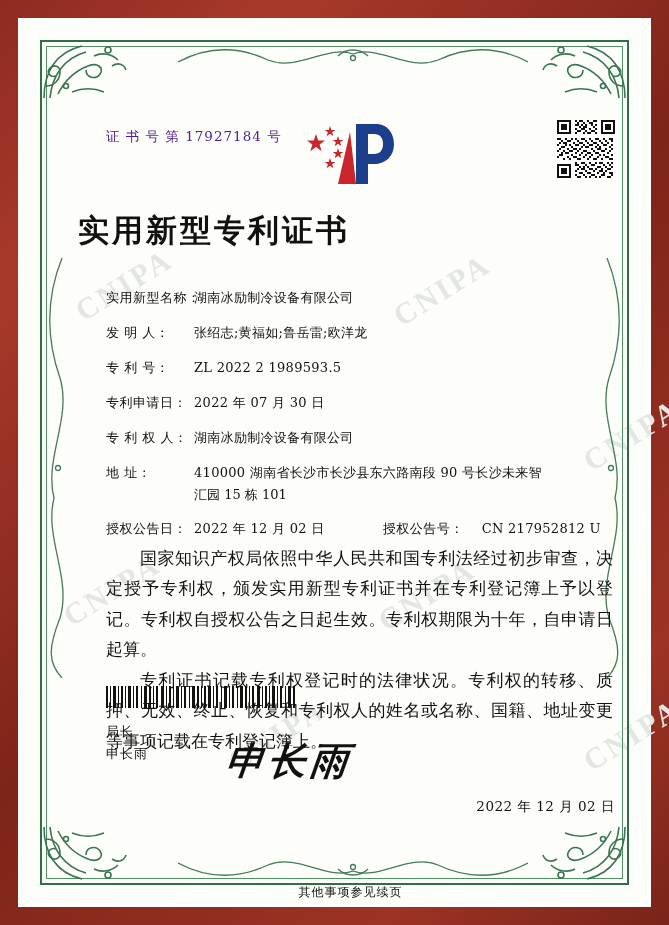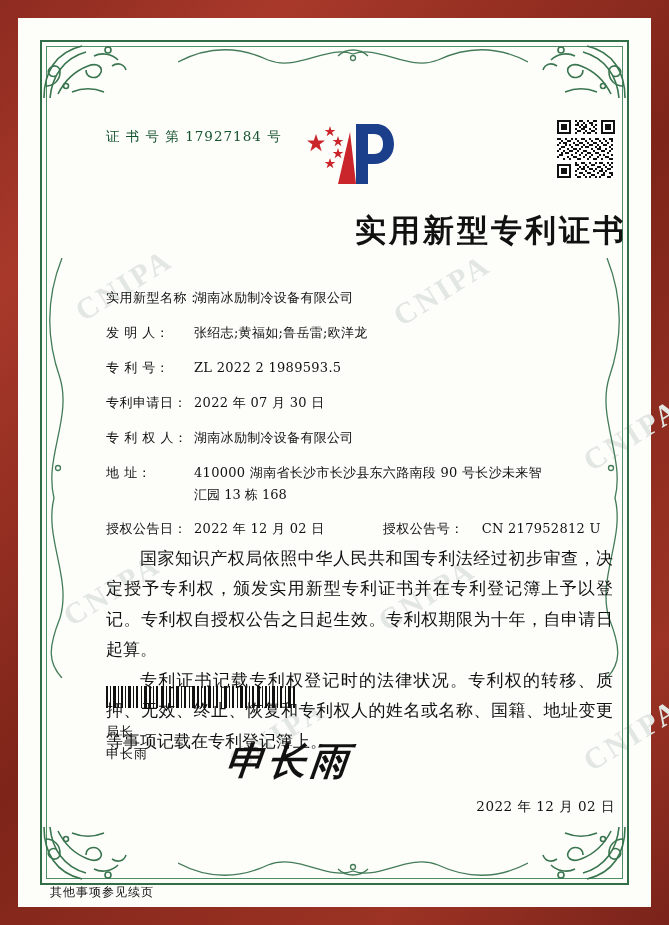--- a/index.html
+++ b/index.html
@@ -95,21 +95,21 @@
     width: 549px;
     height: 790px;
   }
 
   .cert-no {
     position: absolute;
     left: 28px;
     top: 40px;
     font-family: "DejaVu Serif", "Liberation Serif", serif;
     font-size: 13.5px;
-    color: #14532d;
+    color: #4c1d95;
     letter-spacing: 1px;
   }
 
   .qr {
     position: absolute;
     right: 12px;
     top: 32px;
     width: 58px;
     height: 58px;
   }
@@ -120,21 +120,21 @@
     top: 30px;
     transform: translateX(-50%);
     width: 110px;
     height: 70px;
   }
 
   .title {
     position: absolute;
     left: 0; right: 0;
     top: 122px;
-    text-align: right;
+    text-align: left;
     font-family: Liberation Sans, sans-serif;
     font-weight: bold;
     font-size: 31px;
     letter-spacing: 3px;
     color: #111;
   }
 
   .fields {
     position: absolute;
     left: 28px;
@@ -243,20 +243,21 @@
     text-align: center;
     font-family: "DejaVu Serif", "Liberation Serif", serif;
     font-size: 12.5px;
     color: #111;
   }
 
   .footer-note {
     position: absolute;
     left: 0; right: 0;
     bottom: -8px;
+    text-align: center;
     font-family: "DejaVu Serif", "Liberation Serif", serif;
     font-size: 12px;
     color: #111;
     letter-spacing: 1px;
     padding-left: 32px;
   }
   .footer-note-wrap {
     position: absolute;
     left: 0; right: 0;
     bottom: 14px;
@@ -571,21 +572,21 @@
           <span class="field-value">2022 年 07 月 30 日</span>
         </div>
         <div class="field-row">
           <span class="field-label w1">专 利 权 人：</span>
           <span class="field-value">湖南冰励制冷设备有限公司</span>
         </div>
         <div class="field-row">
           <span class="field-label w1">地 址：</span>
           <span class="field-value">410000 湖南省长沙市长沙县东六路南段 90 号长沙未来智</span>
         </div>
-        <div class="addr-line2">汇园 13 栋 168</div>
+        <div class="addr-line2">汇园 15 栋 101</div>
         <div class="field-row two-col">
           <span class="field-label w2">授权公告日：</span>
           <span class="field-value">2022 年 12 月 02 日</span>
           <span class="pub-no-label">授权公告号：</span>
           <span class="field-value" style="margin-left:18px;">CN 217952812 U</span>
         </div>
       </div>
 
       <div class="paragraphs">
         <p>国家知识产权局依照中华人民共和国专利法经过初步审查，决定授予专利权，颁发实用新型专利证书并在专利登记簿上予以登记。专利权自授权公告之日起生效。专利权期限为十年，自申请日起算。</p>

